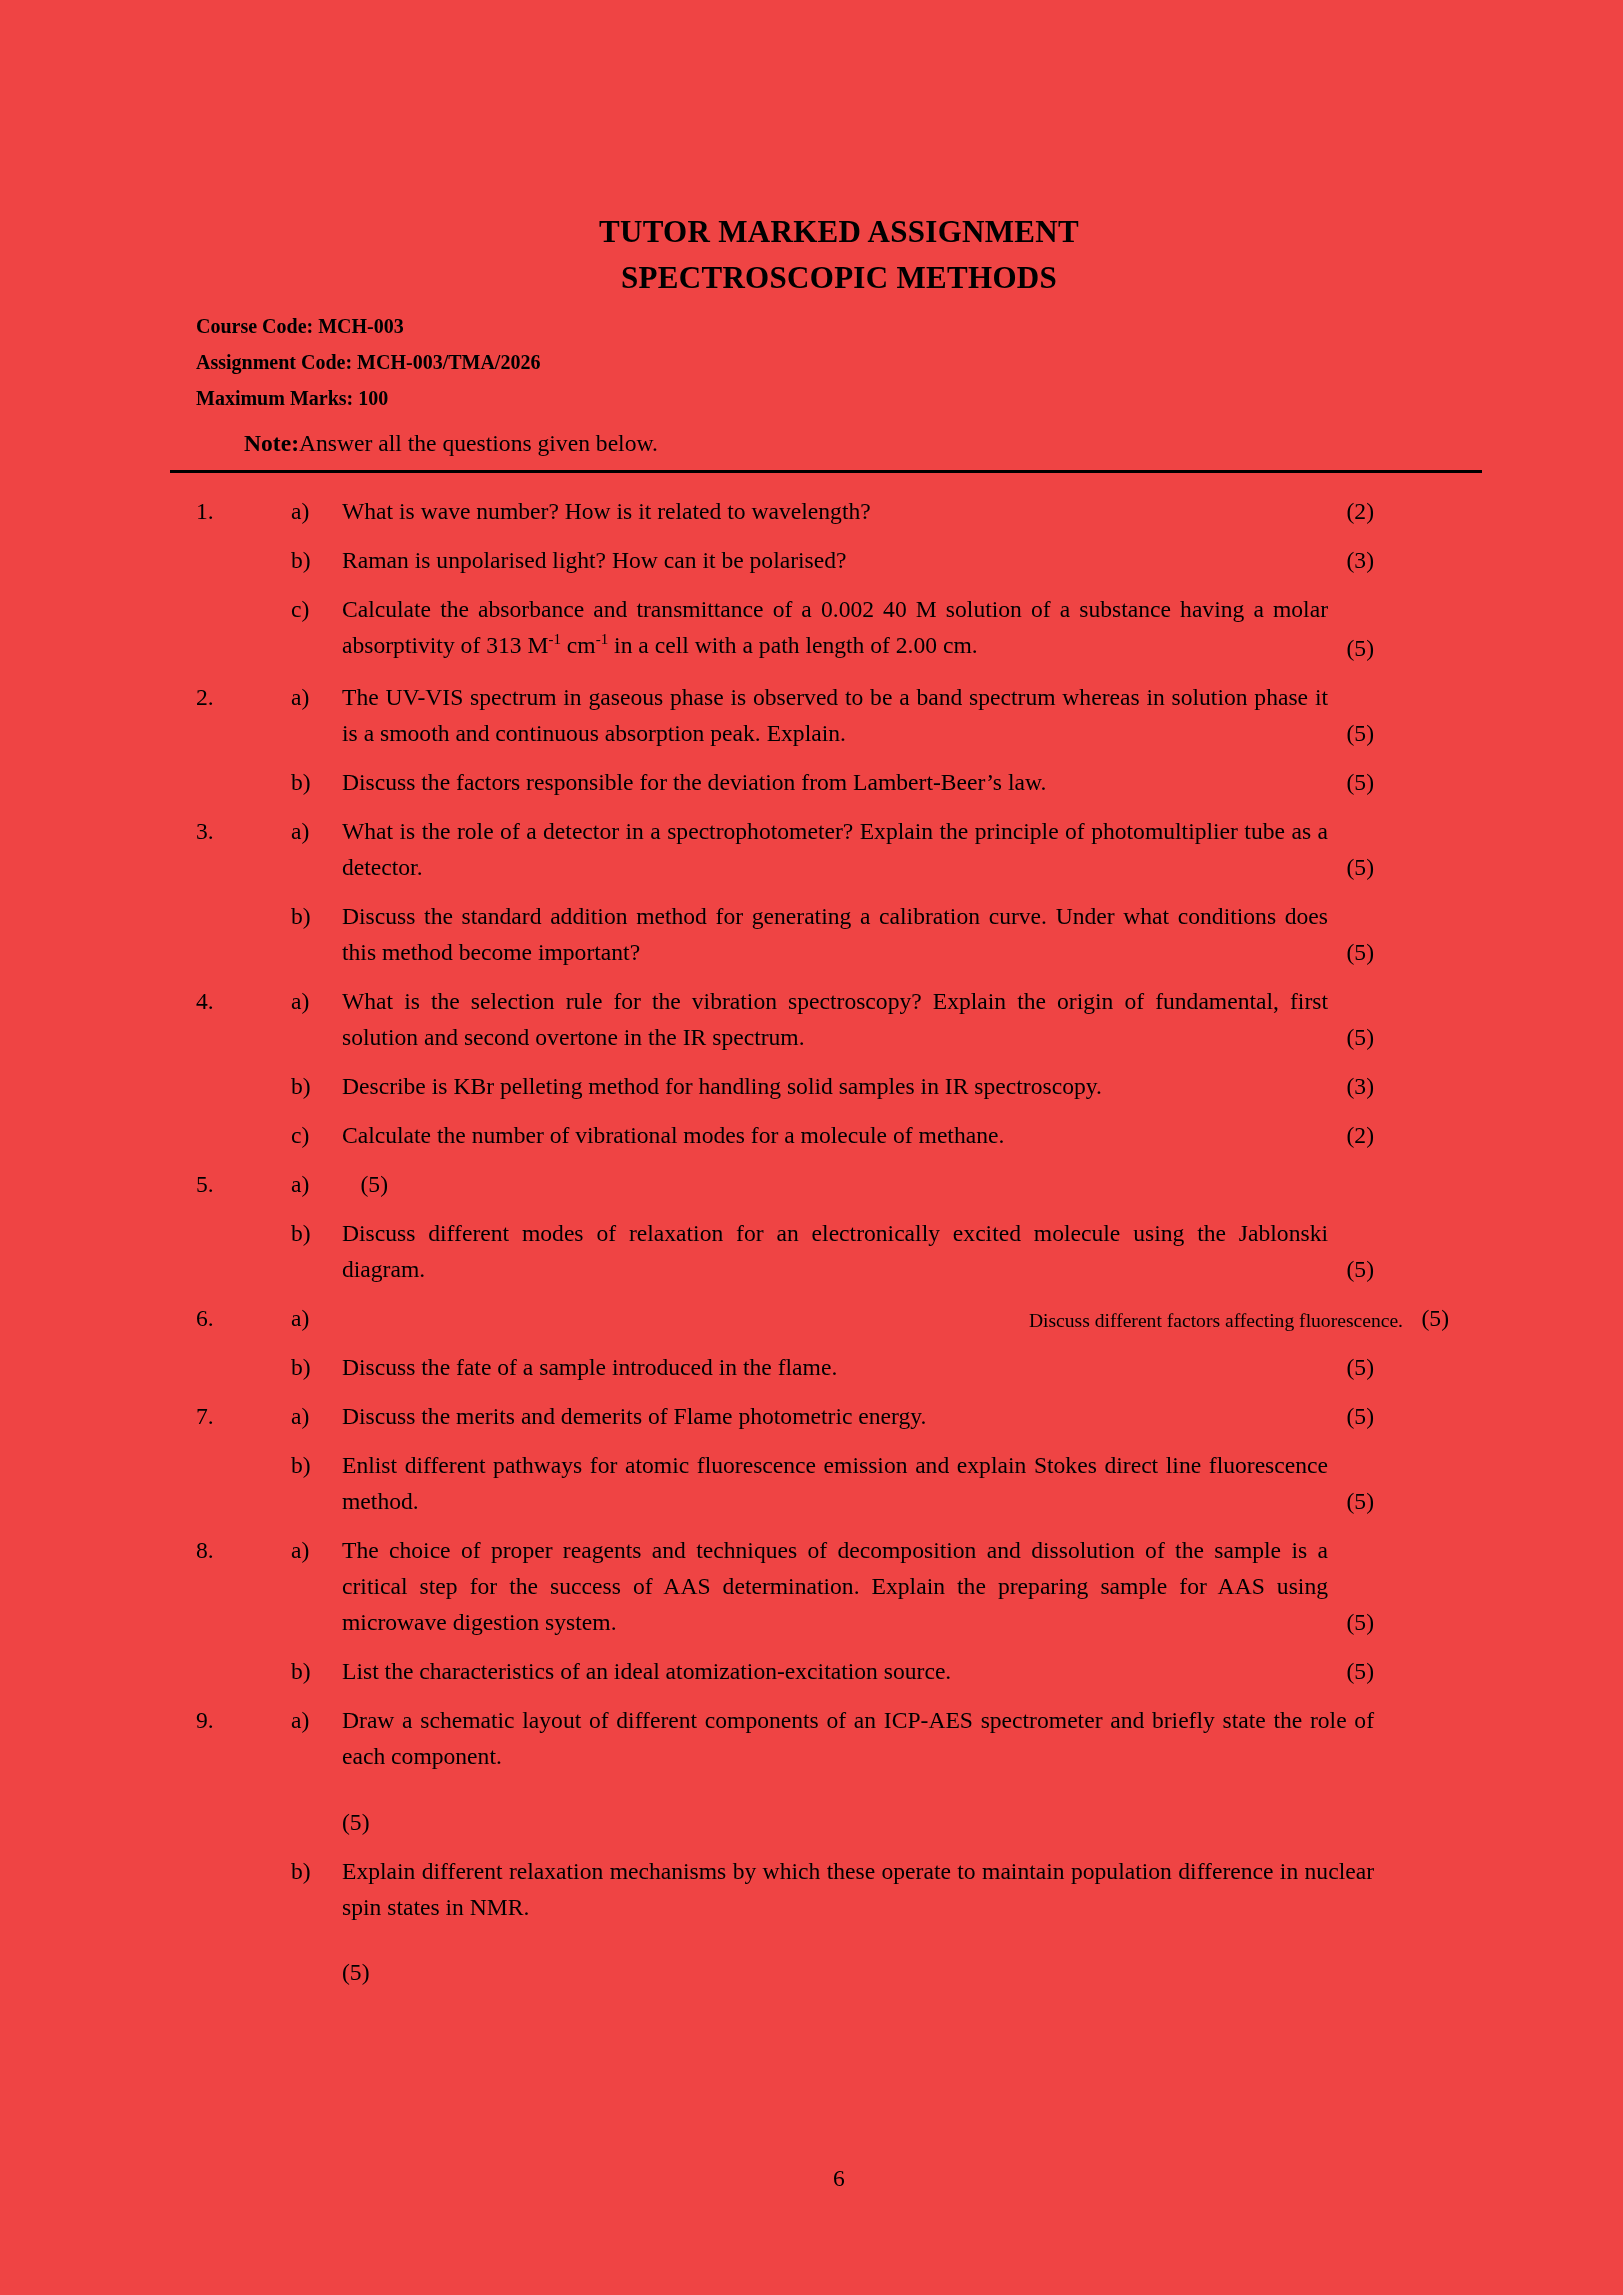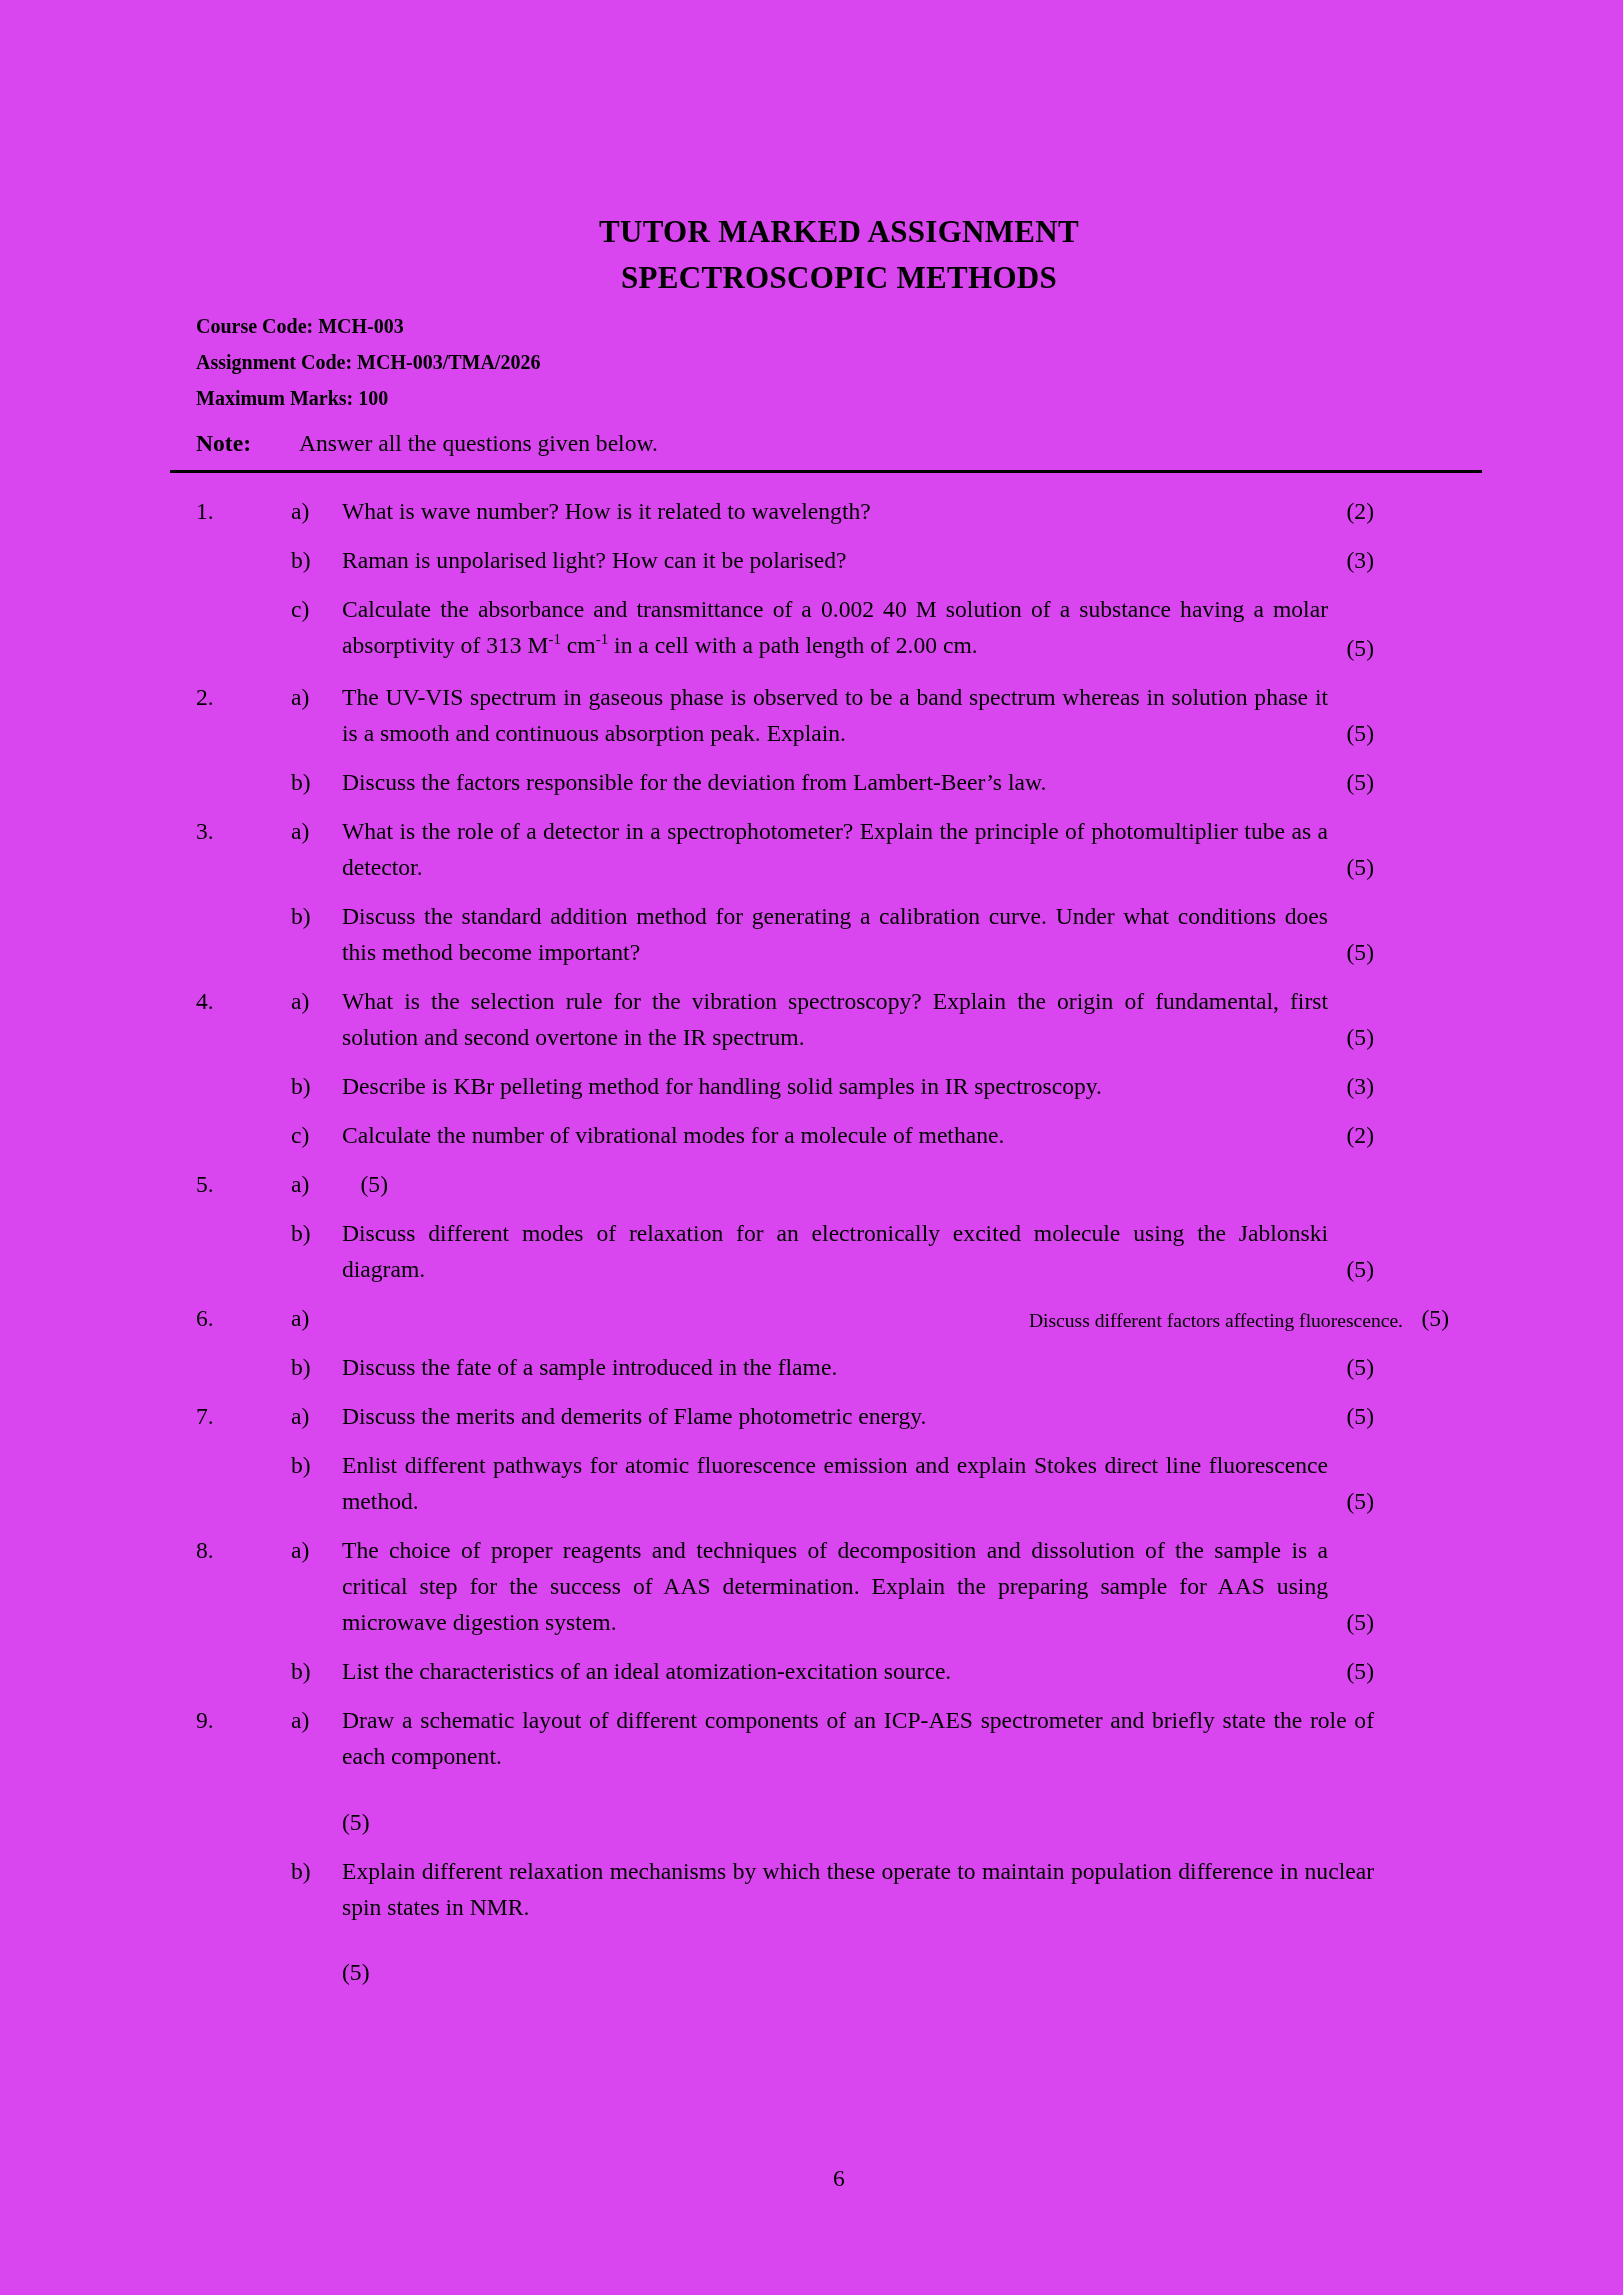--- a/index.html
+++ b/index.html
@@ -1,20 +1,20 @@
 <!DOCTYPE html>
 <html style="font-size:10.5px"><head>
 <meta charset="utf-8">
 <style>
   html, body { margin: 0; padding: 0; background: #888; }
   .page {
     position: relative;
     width: 1624px;
     height: 2295px;
-    background: #d946ef;
+    background: #ef4444;
     color: #000000;
     font-family: "Liberation Serif", serif;
     overflow: hidden;
   }
   .content {
     position: absolute;
     left: 196px;
     top: 0;
     width: 1286px;
     padding-top: 209px;
@@ -35,20 +35,21 @@
   }
   .note-row {
     display: flex;
     font-size: 23.6px;
     line-height: 36px;
     margin-top: 9.8px;
     margin-left: -26px;
     padding-left: 26px;
     padding-bottom: 9.2px;
     border-bottom: 3.3px solid #000;
+    text-align: right;
   }
   .note-label { width: 103px; flex-shrink: 0; font-weight: bold; }
   .questions { margin-top: 19.6px; }
   .question { margin-bottom: 6.5px; }
   .q-row {
     display: flex;
     width: 1178px;
     font-size: 23.6px;
     line-height: 36px;
     margin-bottom: 13px;

